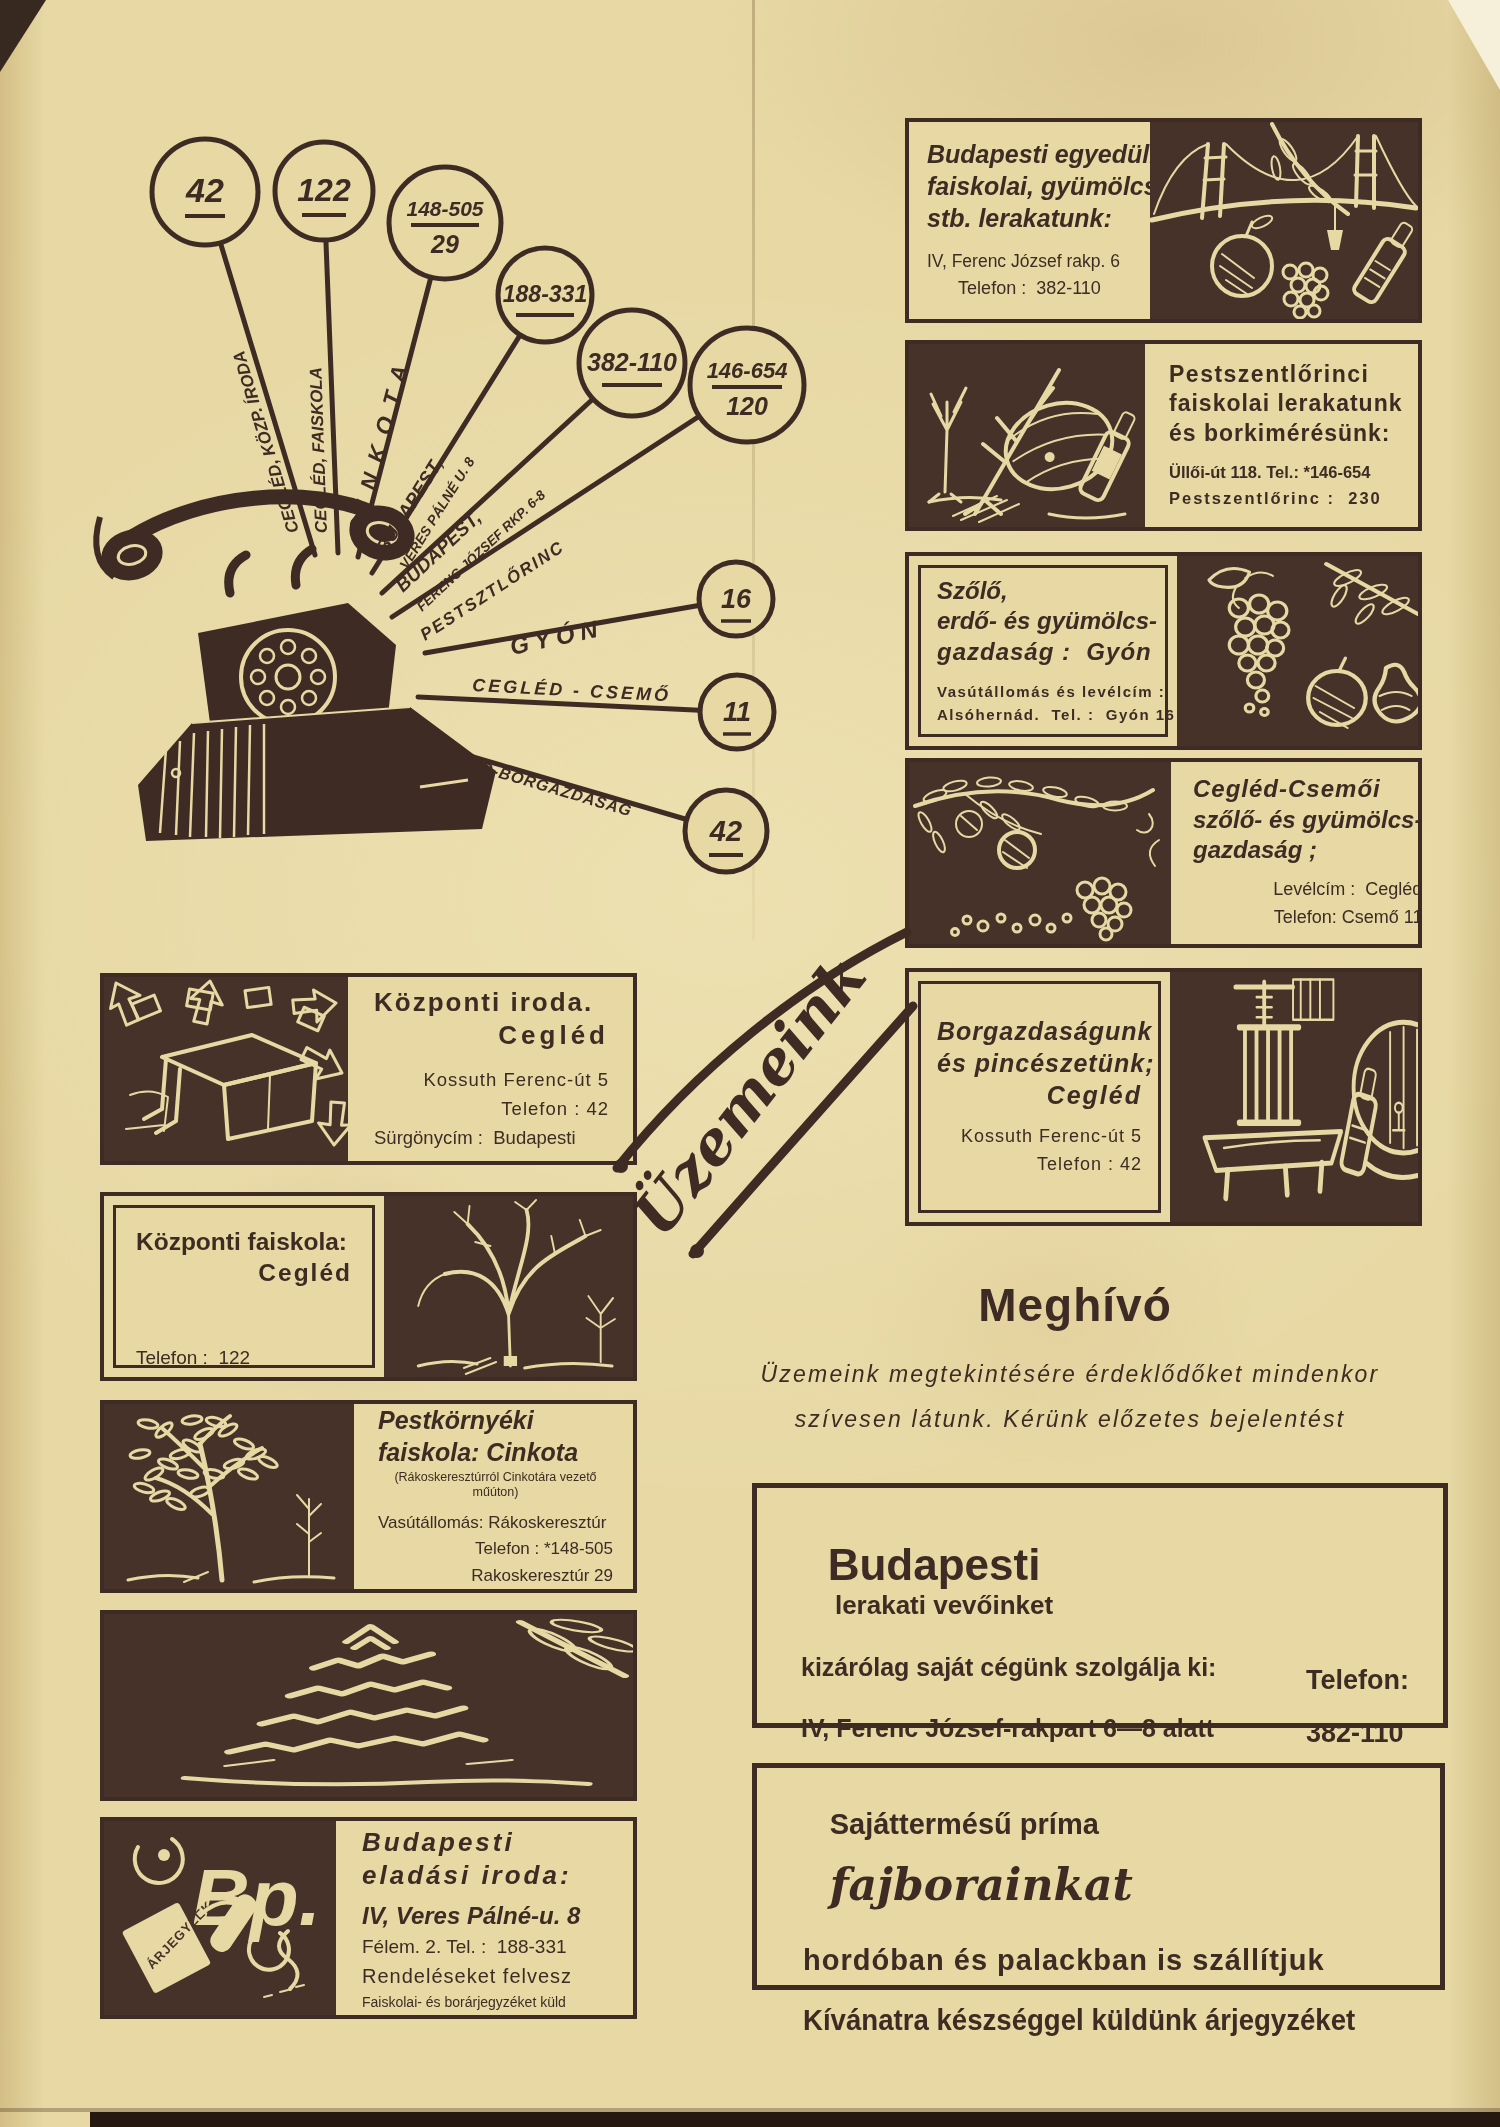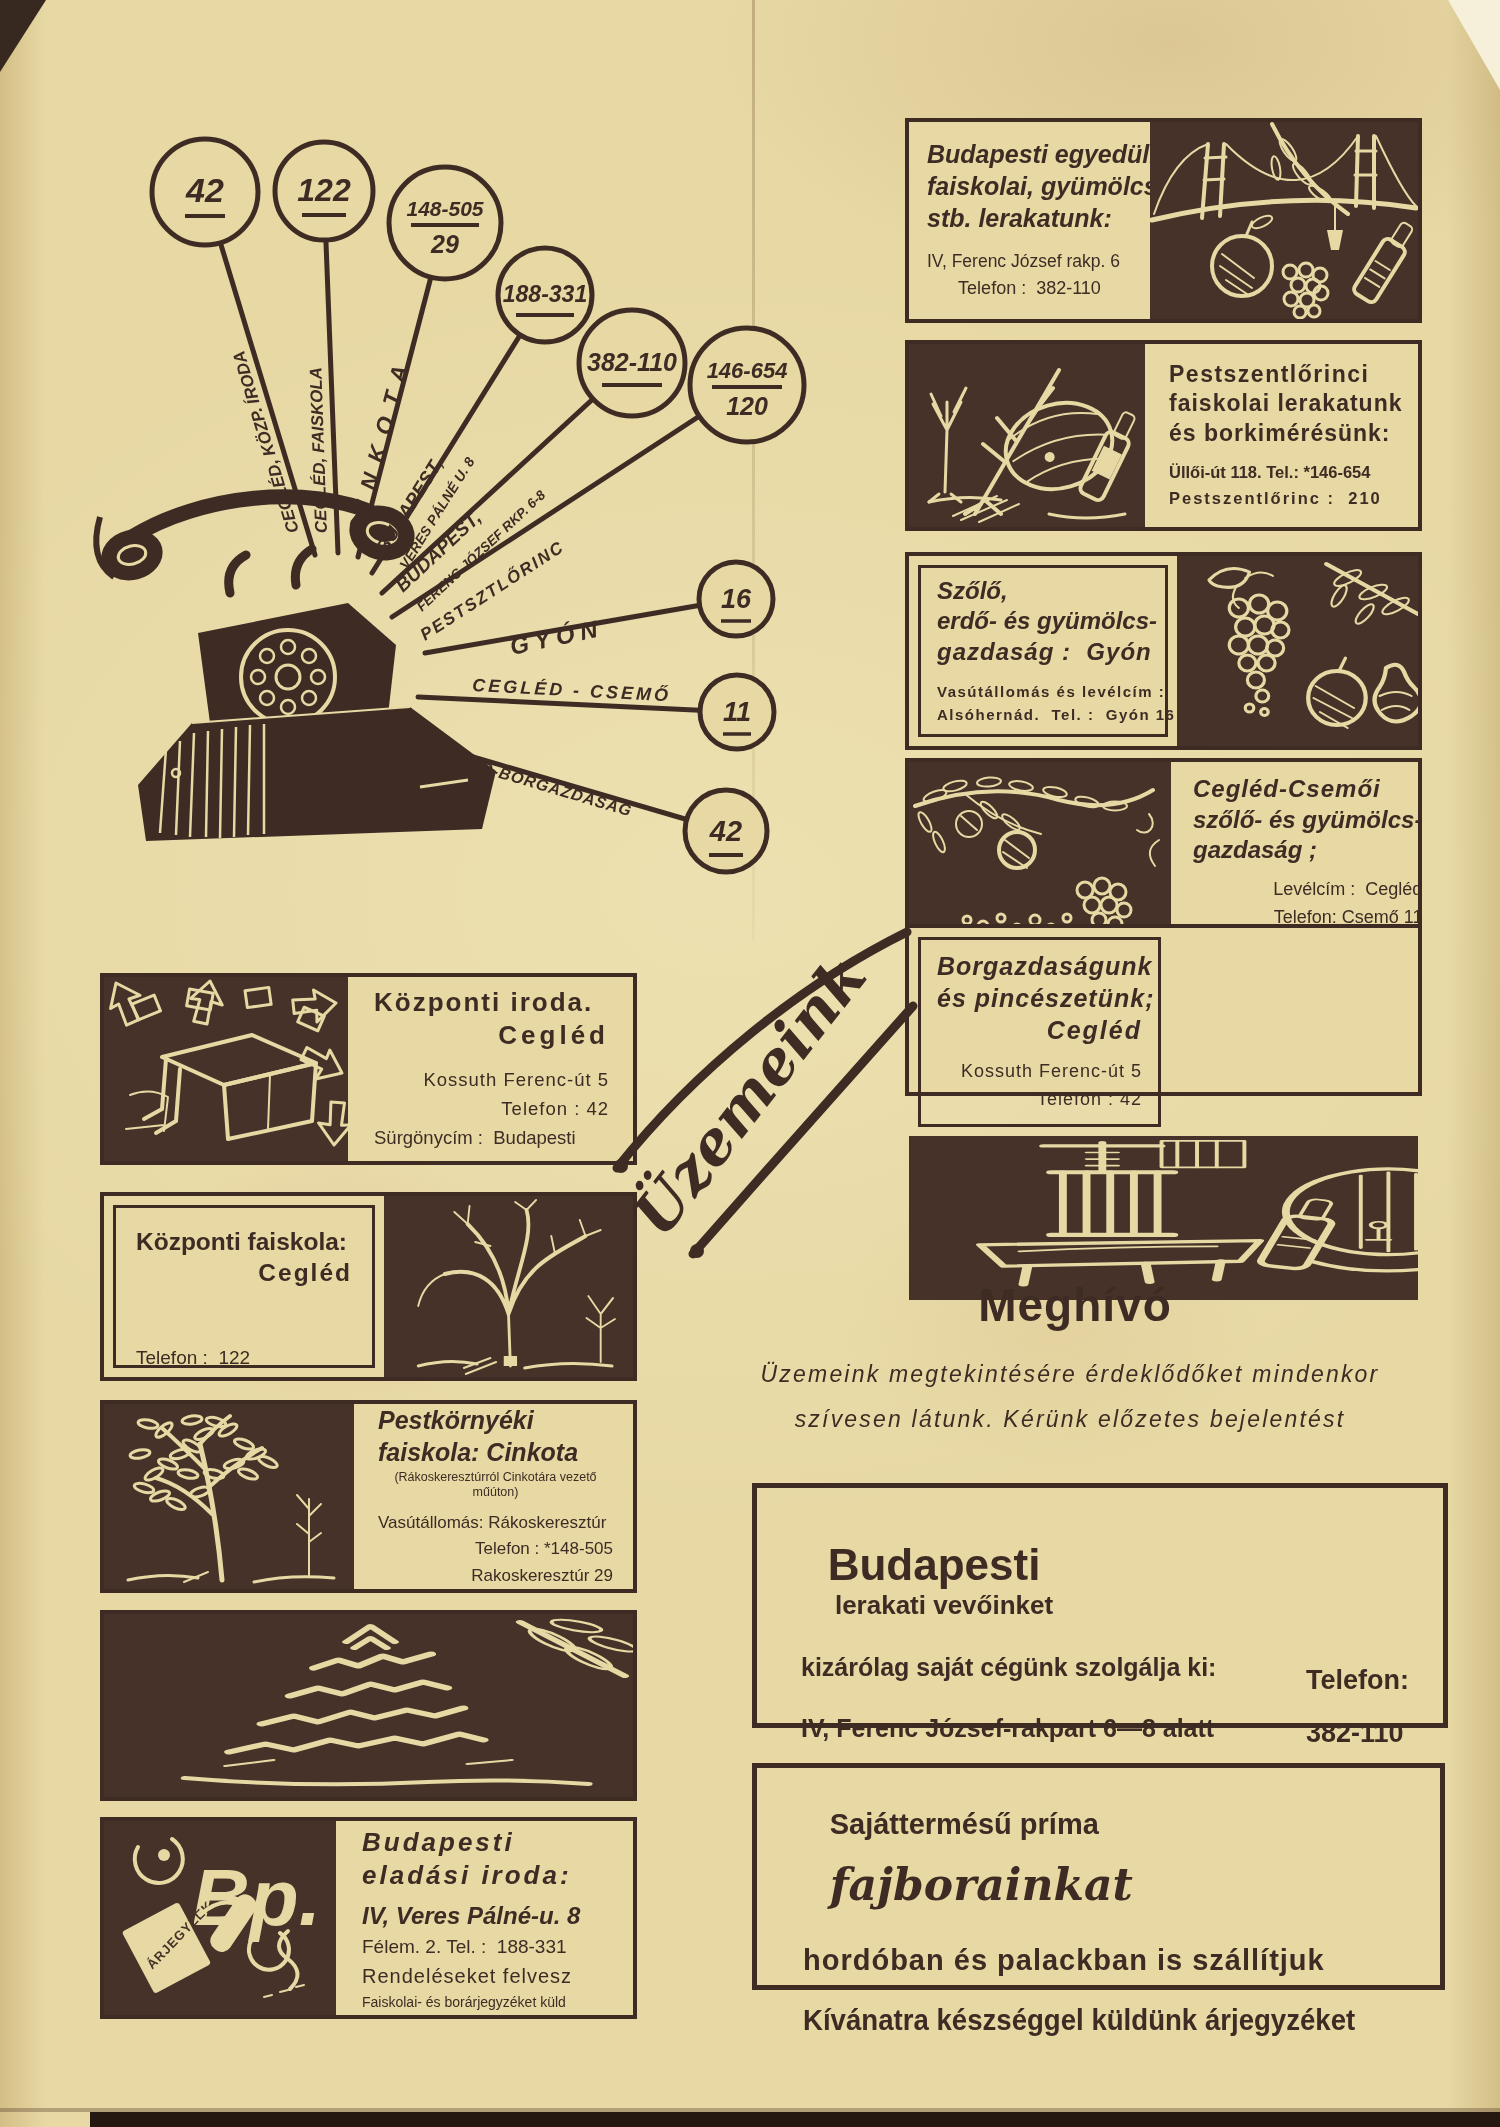--- a/index.html
+++ b/index.html
@@ -238,21 +238,21 @@
         </g>
         <path d="M88,152 l-44,20 M98,156 l-46,20 M110,160 l-40,18" class="thin"></path>
         <path d="M20,158 q36,-8 72,-2 M140,170 q36,8 76,0"></path>
       </svg>
     </div>
     <div class="atext" style="padding-left:24px;">
       <div class="tline" style="font-size:23px;letter-spacing:1.5px;">Pestszentlőrinci</div>
       <div class="tline" style="font-size:23px;letter-spacing:1px;">faiskolai lerakatunk</div>
       <div class="tline" style="font-size:23px;letter-spacing:1px;margin-bottom:12px;">és borkimérésünk:</div>
       <div class="iline" style="font-size:16.5px;font-weight:bold;">Üllői-út 118. Tel.: *146-654</div>
-      <div class="iline" style="font-size:16.5px;font-weight:bold;letter-spacing:2px;">Pestszentlőrinc :  210</div>
+      <div class="iline" style="font-size:16.5px;font-weight:bold;letter-spacing:2px;">Pestszentlőrinc :  230</div>
     </div>
   </div>
 
   <div class="adbox" style="left:905px;top:552px;width:517px;height:198px;">
     <div class="atext panelb" style="flex:none;width:250px;padding:10px 16px;">
       <div class="tline it" style="font-size:24px;">Szőlő,</div>
       <div class="tline it" style="font-size:24px;">erdő- és gyümölcs-</div>
       <div class="tline it" style="font-size:24px;letter-spacing:1px;margin-bottom:12px;">gazdaság :  Gyón</div>
       <div class="iline" style="font-size:15px;letter-spacing:1.5px;font-weight:bold;">Vasútállomás és levélcím :</div>
       <div class="iline" style="font-size:15px;letter-spacing:1.5px;font-weight:bold;">Alsóhernád.  Tel. :  Gyón 16</div>
@@ -339,21 +339,21 @@
     </div>
     <div class="atext" style="padding-left:22px;">
       <div class="tline it" style="font-size:24px;letter-spacing:1px;">Cegléd-Csemői</div>
       <div class="tline it" style="font-size:24px;">szőlő- és gyümölcs-</div>
       <div class="tline it" style="font-size:24px;margin-bottom:10px;">gazdaság ;</div>
       <div class="iline al-r" style="font-size:18px;">Levélcím :  Cegléd</div>
       <div class="iline al-r" style="font-size:18px;">Telefon: Csemő 11</div>
     </div>
   </div>
 
-  <div class="adbox" style="left:905px;top:924px;width:517px;height:172px;flex-direction:column;">
+  <div class="adbox" style="left:905px;top:968px;width:517px;height:258px;">
     <div class="atext panelb" style="flex:none;width:243px;padding:10px 16px;">
       <div class="tline it" style="font-size:25px;letter-spacing:1px;">Borgazdaságunk</div>
       <div class="tline it" style="font-size:25px;letter-spacing:1px;">és pincészetünk;</div>
       <div class="tline it al-r" style="font-size:25px;letter-spacing:2px;margin-bottom:12px;">Cegléd</div>
       <div class="iline al-r" style="font-size:18px;letter-spacing:1px;">Kossuth Ferenc-út 5</div>
       <div class="iline al-r" style="font-size:18px;letter-spacing:1px;">Telefon : 42</div>
     </div>
     <div class="ill" style="flex:1;">
       <svg viewBox="0 0 258 199" preserveAspectRatio="none">
         <rect x="128" y="6" width="42" height="32" class="thin"></rect>

